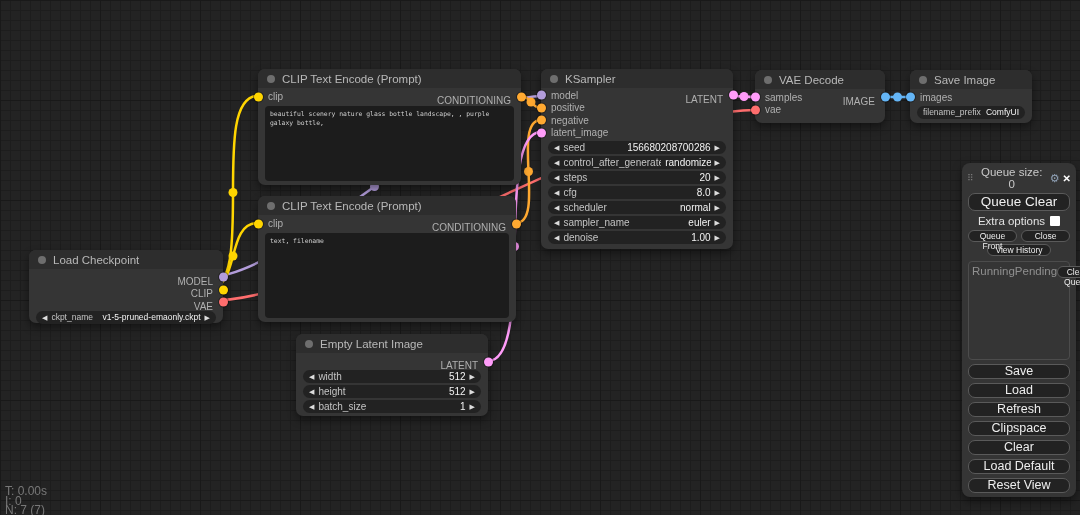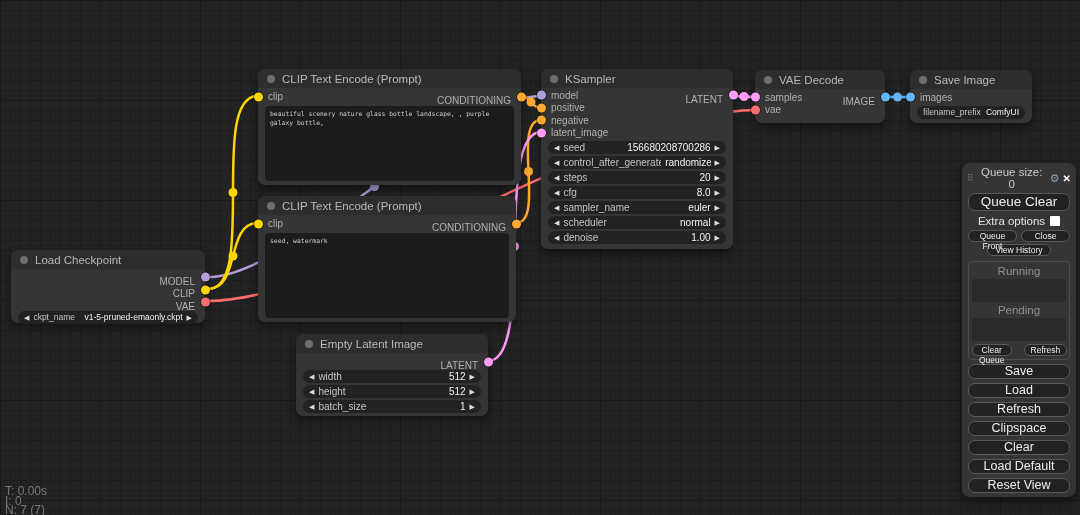--- a/index.html
+++ b/index.html
@@ -61,21 +61,21 @@
     display:block; background:#222; border:1px solid #5a5a5a; border-radius:7px;
     color:#eee; text-align:center; cursor:pointer;
     font-family:"Liberation Sans", sans-serif;
   }
   .qp { margin:2px 6px; height:18px; font-size:13.5px; line-height:16px; width:calc(100% - 12px); }
   .extra { text-align:center; font-size:11.5px; color:#e2e2e2; padding:2px 0 1px 0; }
   .chk { display:inline-block; width:10px; height:10px; background:#fff; border-radius:1px; margin-left:5px; vertical-align:-1px; }
   .pillrow { display:flex; gap:4px; margin:2px 6px; }
   .pill { height:12px; font-size:8.5px; line-height:10px; border-radius:8px; flex:1; }
   .vh { margin:2px auto 0 auto; width:64px; height:12px; font-size:8.5px; line-height:10px; border-radius:8px; }
-  .qbox { margin:5px 6px 4px 6px; border:1px solid #4c4c4c; border-radius:4px; height:99px; display:flex; flex-direction:column; padding:2px 3px 3px 3px; }
+  .qbox { margin:5px 6px 4px 6px; border:1px solid #4c4c4c; border-radius:4px; height:99px; display:flex; flex-direction:row; padding:2px 3px 3px 3px; }
   .qsec { text-align:center; font-size:11.5px; color:#8f8f8f; padding:1px 0; }
   .qwell { flex:1; background:#2a2a2a; border-radius:2px; margin:1px 0; }
   .qboxbtns { display:flex; justify-content:space-between; gap:12px; padding-top:2px; }
   .qboxbtns .pill { flex:initial; padding:0 6px; }
   .menu-btn { margin:4px 6px; height:15px; font-size:12.5px; line-height:13px; width:calc(100% - 12px); }
   
   #stats { position:absolute; left:5px; top:487px; z-index:2; font-size:12px; line-height:9.5px; color:#787878; }
 </style>
 </head>
 <body>
@@ -94,21 +94,21 @@
   <path fill="none" stroke-width="2.5" d="M516,223 C546,223 511,120 541,120" stroke="#FFA931"></path>
   <circle cx="528.5" cy="171.5" r="4.5" fill="#FFA931"></circle>
   <path fill="none" stroke-width="2.5" d="M488,361 C536,361 493,132 541,132" stroke="#FF9CF9"></path>
   <circle cx="514.5" cy="246.5" r="4.5" fill="#FF9CF9"></circle>
   <path fill="none" stroke-width="2.5" d="M733,96 C743,96 745,97 755,97" stroke="#FF9CF9"></path>
   <circle cx="744" cy="96.5" r="4.5" fill="#FF9CF9"></circle>
   <path fill="none" stroke-width="2.5" d="M885,97 C895,97 900,97 910,97" stroke="#64B5F6"></path>
   <circle cx="897.5" cy="97" r="4.5" fill="#64B5F6"></circle>
 </svg>
 
-<div class="node" style="left:11px;top:250px;width:194px;height:73px;">
+<div class="node" style="left:29px;top:250px;width:194px;height:73px;">
   <div class="ntitle">
     <span class="tdot"></span>
     <span>Load Checkpoint</span>
   </div>
   <div class="nbody">
     <div class="srow">
       <span class="out-label">MODEL</span>
       <span class="dot out" style="background: rgb(179, 157, 219);"></span>
     </div>
     <div class="srow">
@@ -149,21 +149,21 @@
     <span class="tdot"></span>
     <span>CLIP Text Encode (Prompt)</span>
   </div>
   <div class="nbody">
     <div class="srow" style="height:13px;">
       <span class="dot in" style="background: rgb(255, 213, 0);"></span>
       <span>clip</span>
       <span class="out-label">CONDITIONING</span>
       <span class="dot out" style="background: rgb(255, 169, 49);"></span>
     </div>
-    <div class="ta" style="height:85px;">seed, watermark</div>
+    <div class="ta" style="height:85px;">text, filename</div>
   </div>
 </div>
 
 <div class="node" style="left:296px;top:334px;width:192px;height:82px;">
   <div class="ntitle">
     <span class="tdot"></span>
     <span>Empty Latent Image</span>
   </div>
   <div class="nbody">
     <div class="srow" style="height:13px;">
@@ -234,28 +234,28 @@
       <span class="warrow">▶</span>
     </div>
     <div class="widget">
       <span class="warrow">◀</span>
       <span class="wname">cfg</span>
       <span class="wval">8.0</span>
       <span class="warrow">▶</span>
     </div>
     <div class="widget">
       <span class="warrow">◀</span>
+      <span class="wname">scheduler</span>
+      <span class="wval">normal</span>
+      <span class="warrow">▶</span>
+    </div>
+    <div class="widget">
+      <span class="warrow">◀</span>
       <span class="wname">sampler_name</span>
       <span class="wval">euler</span>
-      <span class="warrow">▶</span>
-    </div>
-    <div class="widget">
-      <span class="warrow">◀</span>
-      <span class="wname">scheduler</span>
-      <span class="wval">normal</span>
       <span class="warrow">▶</span>
     </div>
     <div class="widget">
       <span class="warrow">◀</span>
       <span class="wname">denoise</span>
       <span class="wval">1.00</span>
       <span class="warrow">▶</span>
     </div>
   </div>
 </div>

